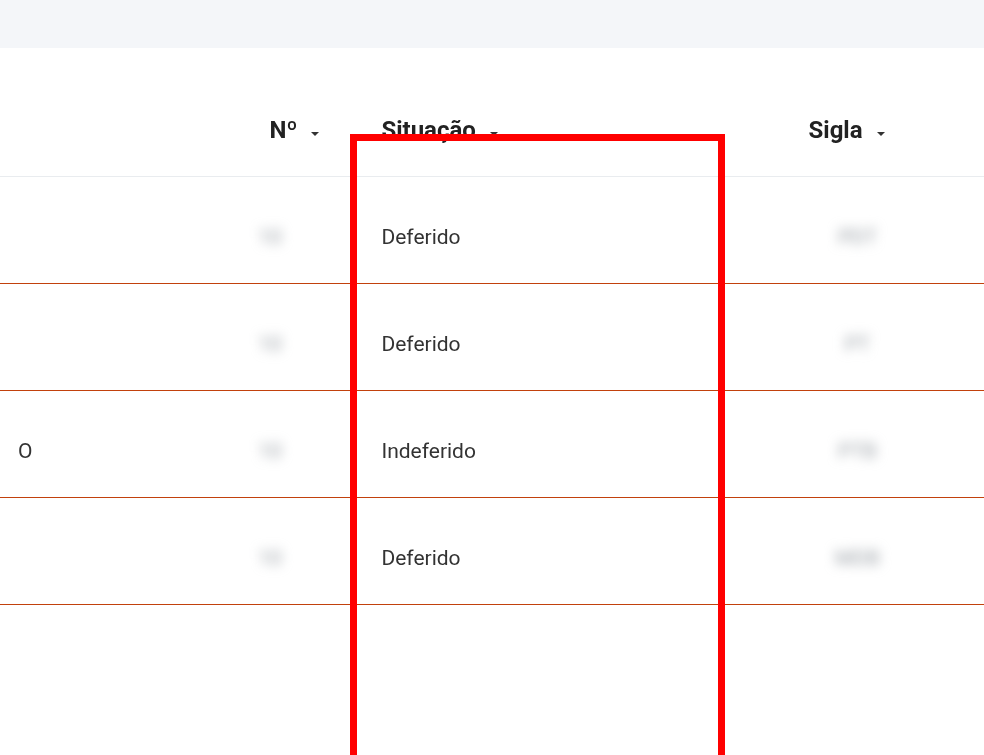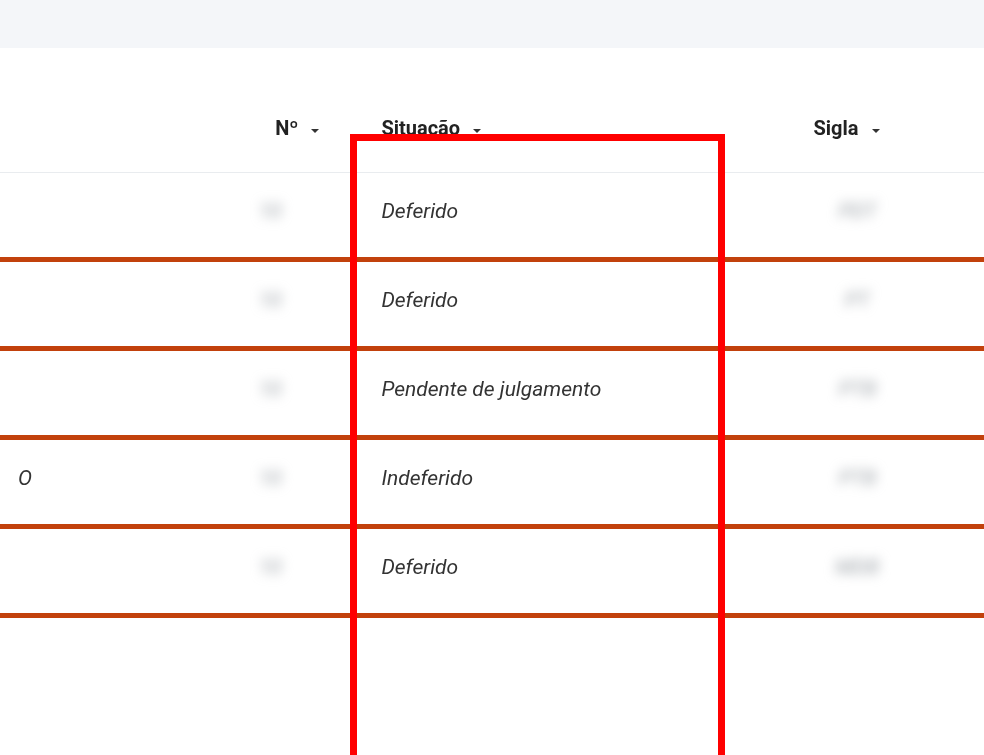--- a/index.html
+++ b/index.html
@@ -31,39 +31,38 @@
       background: #ffffff;
       border-bottom: 1px solid transparent;
     }
     table {
       width: 100%;
       border-collapse: collapse;
     }
     thead th {
       text-align: left;
       padding: 30px 18px 30px 18px;
-      font-size: 20px;
+      font-size: 24px;
       font-weight: 700;
       color: #222;
       border-bottom: 1px solid #e9ecef;
       white-space: nowrap;
       vertical-align: middle;
     }
     .sort-icon {
       display: inline-block;
       margin-left: 6px;
       vertical-align: middle;
     }
     tbody td {
-      padding: 26px 18px 34px 18px;
+      padding: 48px 18px 34px 18px;
       font-size: 21px;
       color: #333;
-      border-bottom: 5px solid #c2410c;
+      border-bottom: 1px solid #c2410c;
       vertical-align: middle;
-      font-style: italic;
     }
     .col-blank {
       width: 200px;
     }
     .col-numero {
       width: 150px;
       text-align: right;
     }
     thead th.col-numero {
       padding-right: 30px;
@@ -146,26 +145,20 @@
           <td class="col-situacao"><span>Deferido</span></td>
           <td class="col-sigla"><span class="blurred">PDT</span></td>
         </tr>
         <tr>
           <td class="col-blank"><span class="partial-text"></span></td>
           <td class="col-numero"><span class="blurred">10</span></td>
           <td class="col-situacao"><span>Deferido</span></td>
           <td class="col-sigla"><span class="blurred">PT</span></td>
         </tr>
         <tr>
-          <td class="col-blank"><span class="partial-text"></span></td>
-          <td class="col-numero"><span class="blurred">10</span></td>
-          <td class="col-situacao"><span>Pendente de julgamento</span></td>
-          <td class="col-sigla"><span class="blurred">PTB</span></td>
-        </tr>
-        <tr>
           <td class="col-blank"><span class="partial-text">O</span></td>
           <td class="col-numero"><span class="blurred">10</span></td>
           <td class="col-situacao"><span>Indeferido</span></td>
           <td class="col-sigla"><span class="blurred">PTB</span></td>
         </tr>
         <tr>
           <td class="col-blank"><span class="partial-text"></span></td>
           <td class="col-numero"><span class="blurred">10</span></td>
           <td class="col-situacao"><span>Deferido</span></td>
           <td class="col-sigla"><span class="blurred">MDB</span></td>

